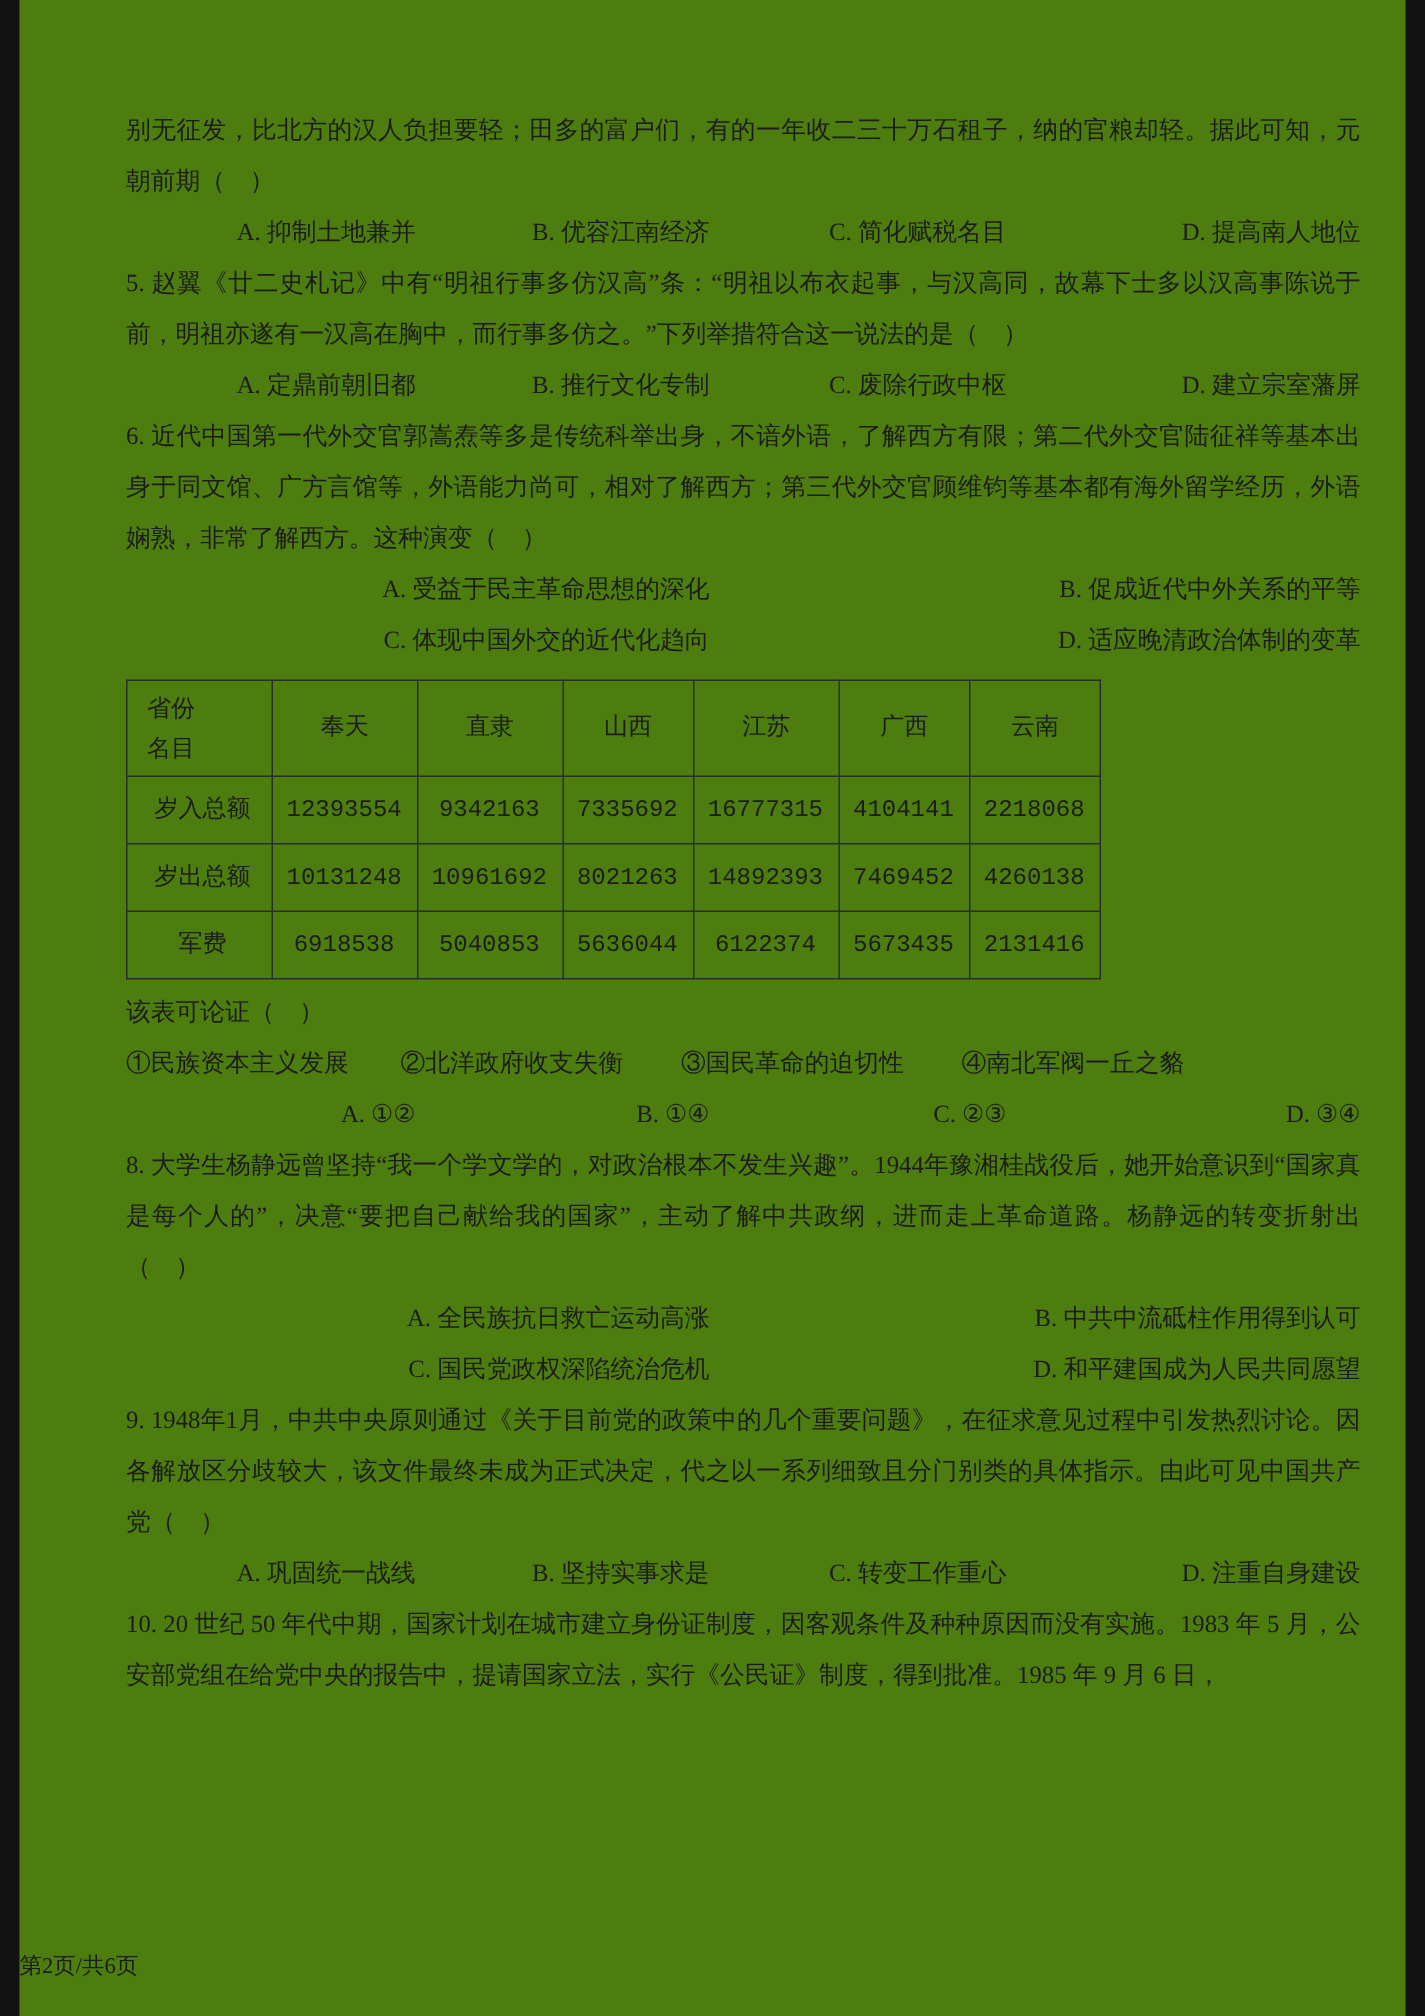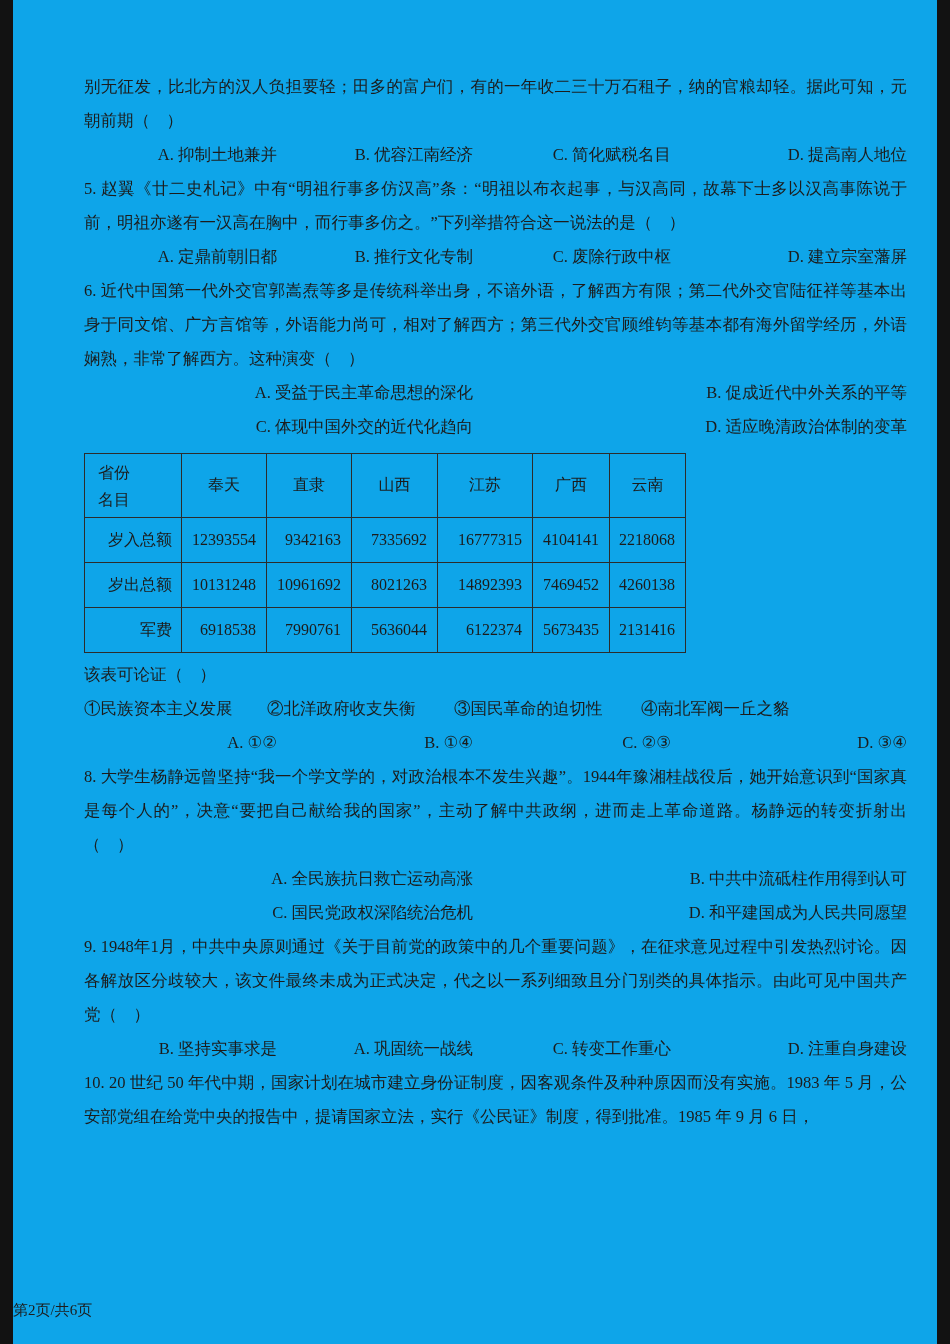--- a/index.html
+++ b/index.html
@@ -6,21 +6,21 @@
   html, body { margin: 0; padding: 0; }
   body {
     width: 950px; height: 1344px;
     background: #121212;
     font-family: "Liberation Serif", "DejaVu Serif", serif;
     position: relative;
   }
   .page {
     position: absolute; left: 13px; top: 0;
     width: 924px; height: 1344px;
-    background: #0ea5e9; color: #1c1c1c;
+    background: #4d7c0f; color: #1c1c1c;
     overflow: hidden;
   }
   .content {
     padding: 70px 30px 0 71px;
     font-size: 16.5px; line-height: 34px;
     text-align: justify;
   }
   p.para { margin: 0; }
   .opts-4 { display: grid; grid-template-columns: 193px 196px 198px 1fr; text-align: right; }
   .opts-2 { display: grid; grid-template-columns: 389px 1fr; text-align: right; }
@@ -30,22 +30,22 @@
   table.fin {
     border-collapse: collapse;
     margin: 9px 0 5px 0;
     font-size: 16px; line-height: 1.4;
     text-align: center;
   }
   table.fin td { border: 1.3px solid #2c2c2c; padding: 0 9px; height: 45px; vertical-align: middle; }
   table.fin tr.hrow td { height: 64px; }
   table.fin td.corner { text-align: left; padding-left: 13px; }
   table.fin td.corner div { line-height: 27px; }
-  table.fin td.rowlabel { text-align: right; padding-left: 13px; }
-  table.fin td.num { text-align: right; padding-right: 10px; }
+  table.fin td.rowlabel { text-align: center; padding-left: 13px; }
+  table.fin td.num { padding-right: 10px; font-family: Liberation Mono, monospace; }
 
   .footer {
     position: absolute; left: 0; bottom: 24px;
     width: 100%; text-align: left;
     font-size: 15px; color: #1c1c1c;
   }
 </style>
 </head>
 <body>
 
@@ -107,21 +107,21 @@
         <td class="num">10131248</td>
         <td class="num">10961692</td>
         <td class="num">8021263</td>
         <td class="num">14892393</td>
         <td class="num">7469452</td>
         <td class="num">4260138</td>
       </tr>
       <tr>
         <td class="rowlabel">军费</td>
         <td class="num">6918538</td>
-        <td class="num">7990761</td>
+        <td class="num">5040853</td>
         <td class="num">5636044</td>
         <td class="num">6122374</td>
         <td class="num">5673435</td>
         <td class="num">2131416</td>
       </tr>
     </tbody>
       </table>
 
     <p class="para">该表可论证（　）</p>
     <div class="items-4">
@@ -142,22 +142,22 @@
       <span class="opt">A. 全民族抗日救亡运动高涨</span>
       <span class="opt">B. 中共中流砥柱作用得到认可</span>
     </div>
     <div class="opts-2">
       <span class="opt">C. 国民党政权深陷统治危机</span>
       <span class="opt">D. 和平建国成为人民共同愿望</span>
     </div>
 
     <p class="para">9. 1948年1月，中共中央原则通过《关于目前党的政策中的几个重要问题》，在征求意见过程中引发热烈讨论。因各解放区分歧较大，该文件最终未成为正式决定，代之以一系列细致且分门别类的具体指示。由此可见中国共产党（　）</p>
     <div class="opts-4">
+      <span class="opt">A. 巩固统一战线</span>
       <span class="opt">B. 坚持实事求是</span>
-      <span class="opt">A. 巩固统一战线</span>
       <span class="opt">C. 转变工作重心</span>
       <span class="opt">D. 注重自身建设</span>
     </div>
 
     <p class="para">10. 20 世纪 50 年代中期，国家计划在城市建立身份证制度，因客观条件及种种原因而没有实施。1983 年 5 月，公安部党组在给党中央的报告中，提请国家立法，实行《公民证》制度，得到批准。1985 年 9 月 6 日，</p>
 
   </div>
 
   <div class="footer">第2页/共6页</div>
 </div>

